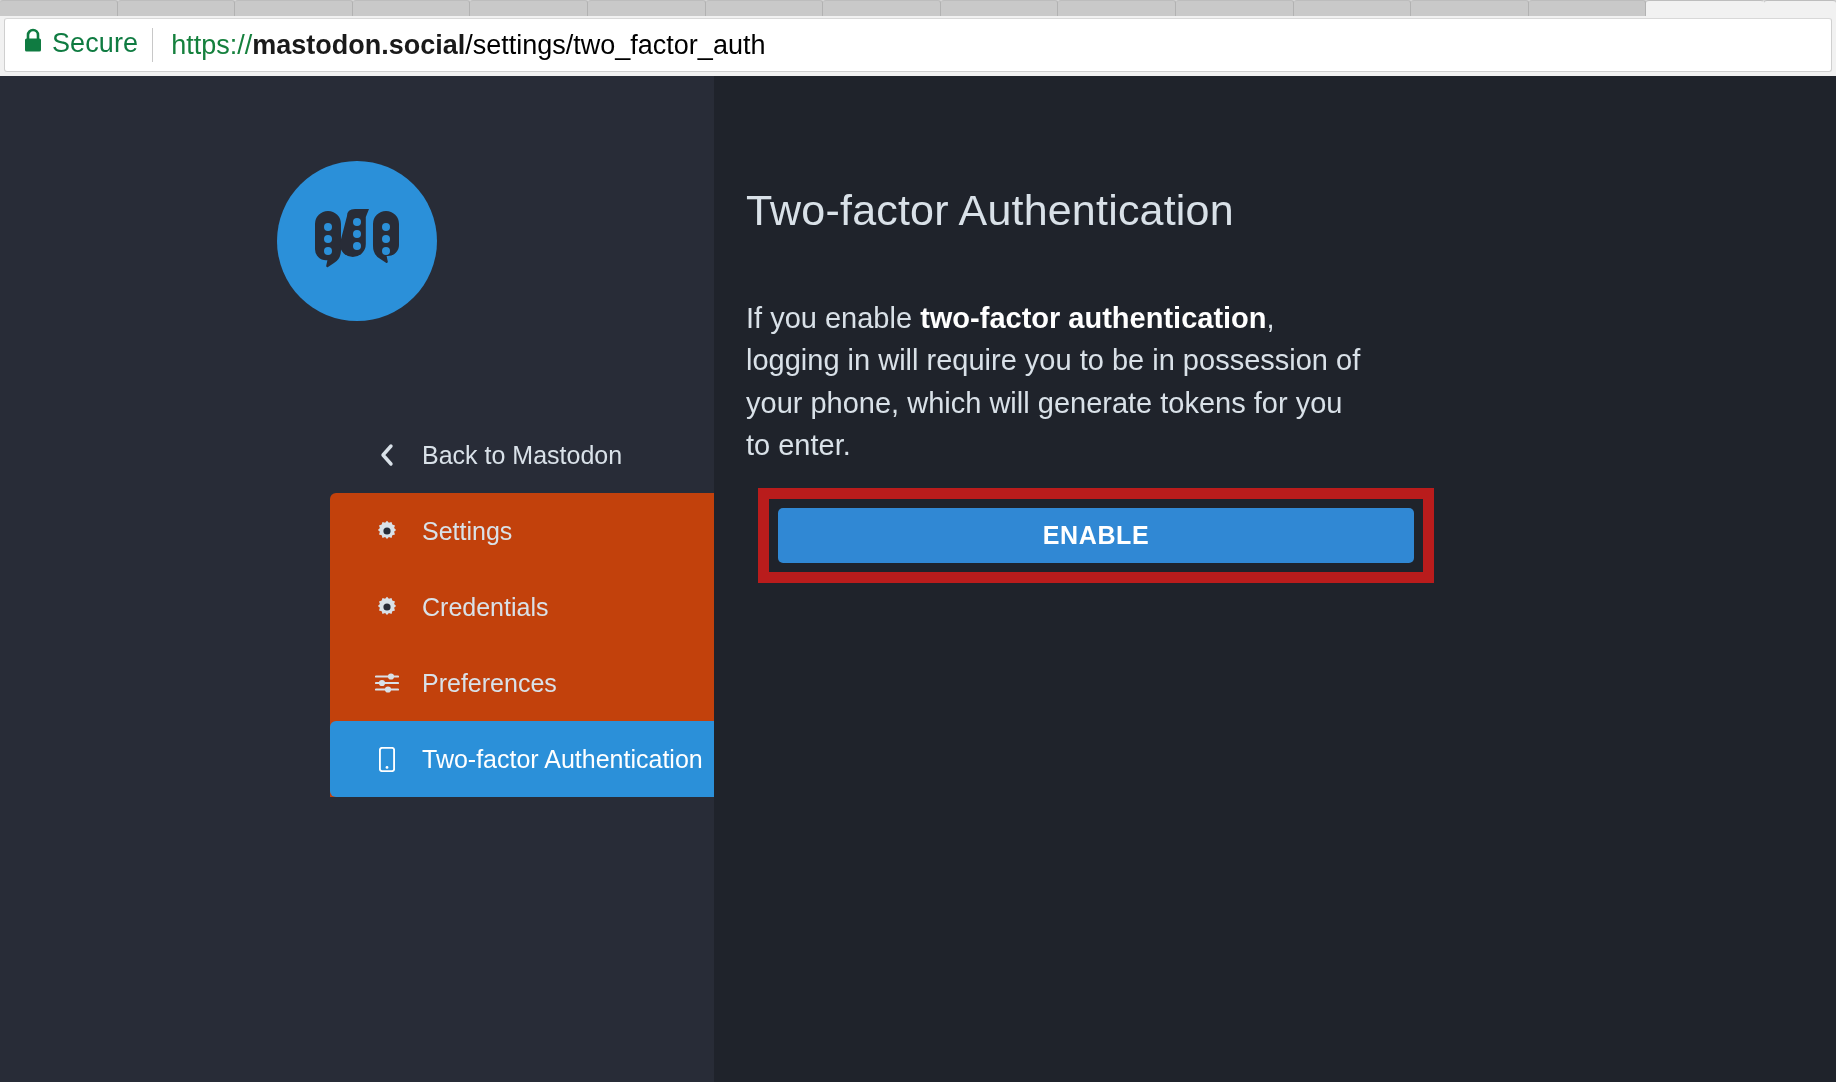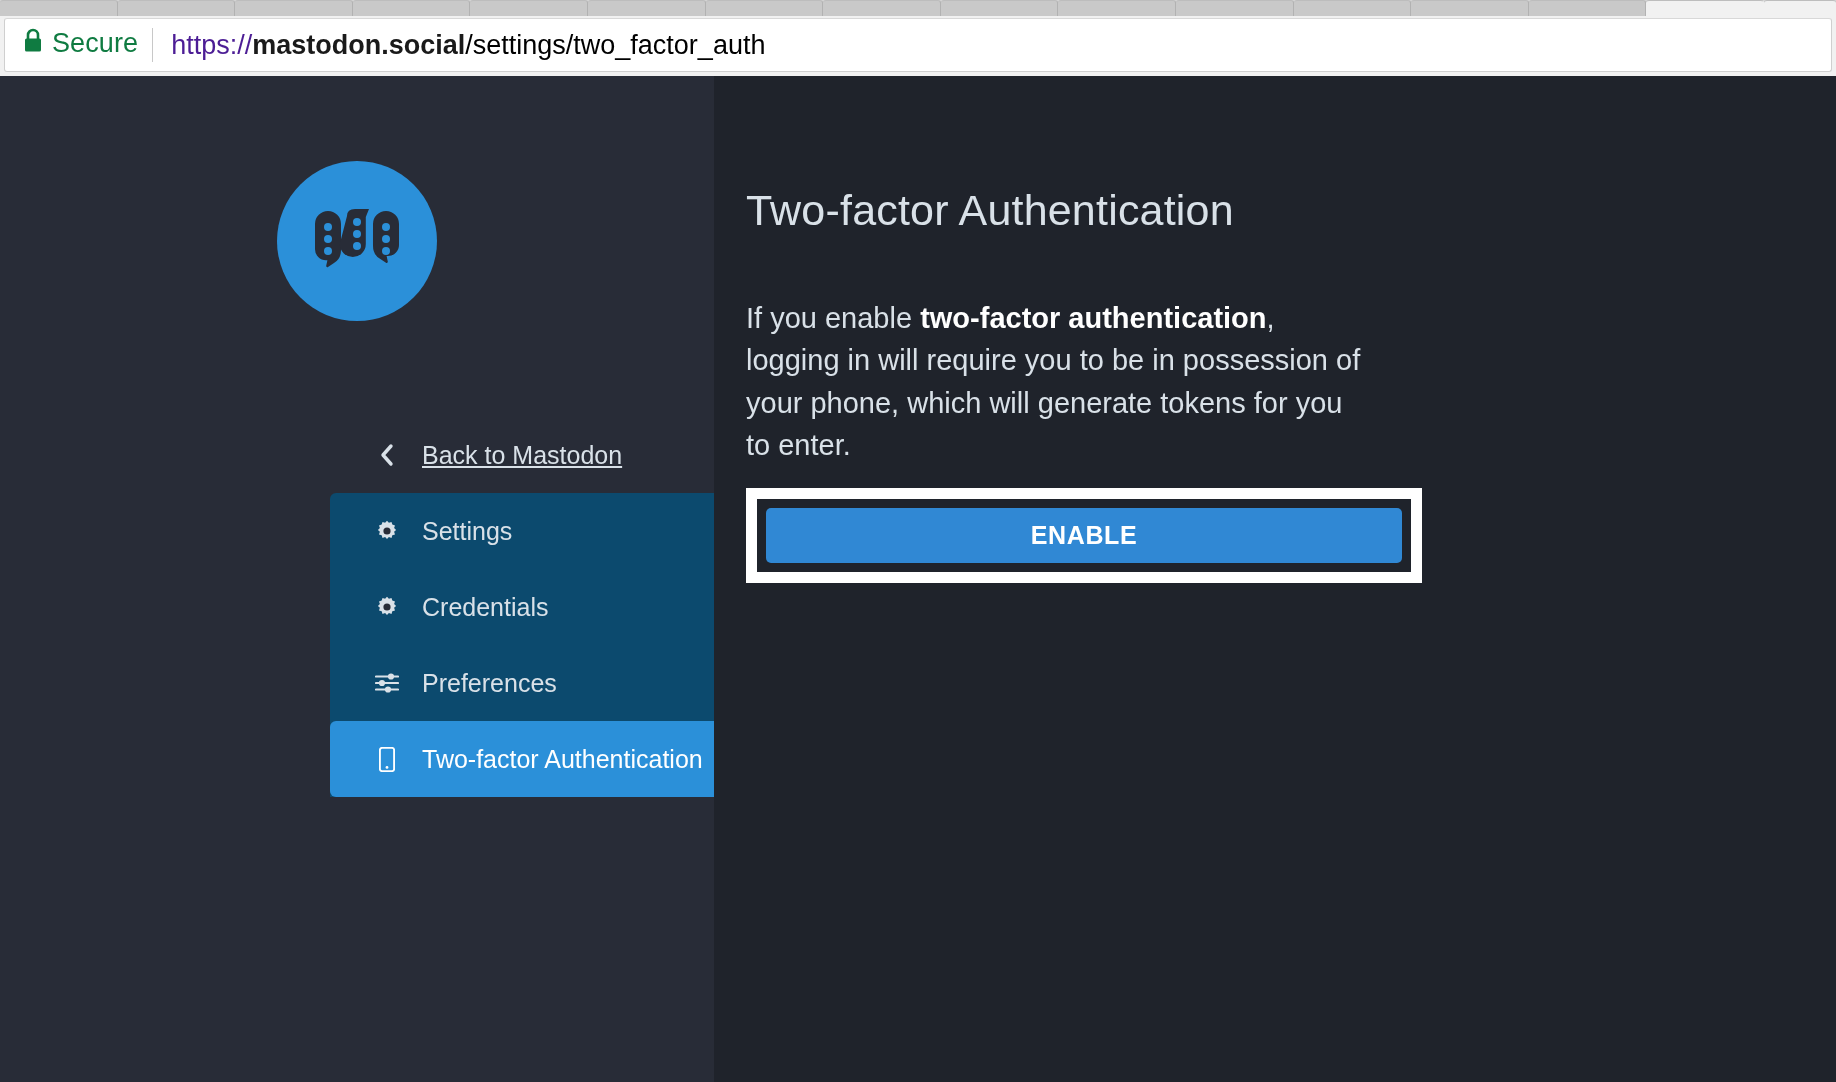--- a/index.html
+++ b/index.html
@@ -68,21 +68,21 @@
     width: 1px;
     height: 34px;
     background: #c8c8c8;
     margin-right: 18px;
   }
   #url-text {
     font-size: 27px;
     white-space: nowrap;
     overflow: hidden;
   }
-  .url-scheme { color: #4c1d95; text-align: center; }
+  .url-scheme { color: #15803d; text-align: center; }
   .url-host   { color: #1a1a1a; font-weight: bold; }
   .url-path   { color: #000000; }
 
   
   #page {
     display: flex;
     width: 1836px;
     height: 1006px;
     background: #1f232b;
   }
@@ -112,33 +112,33 @@
 
   .nav-row {
     height: 76px;
     display: flex;
     align-items: center;
     padding-left: 374px;
     gap: 22px;
     color: #d9e1e8;
     font-size: 25px;
   }
-  .nav-row.back { color: #d9e1e8; text-decoration: underline; }
+  .nav-row.back { color: #d9e1e8; }
   .nav-row .nav-icon {
     width: 26px;
     display: flex;
     align-items: center;
     justify-content: center;
     flex: none;
   }
   .nav-label { white-space: nowrap; }
 
   .nav-section {
     margin-left: 330px;
-    background: #0c4a6e;
+    background: #c2410c;
     border-top-left-radius: 6px;
   }
   .nav-section .nav-row { padding-left: 44px; }
 
   .nav-row.active {
     background: #2b90d9;
     color: #ffffff;
     border-radius: 0;
   }
   .nav-row.active + .nav-row { }
@@ -160,23 +160,24 @@
     color: #d9e1e8;
     font-size: 29px;
     line-height: 1.46;
     max-width: 615px;
   }
   #description b { font-weight: bold; color: #ffffff; }
 
   #enable-highlight {
     margin-top: 22px;
     width: 676px;
-    border: 11px solid #ffffff;
+    border: 11px solid #b91c1c;
     padding: 9px;
     background: #1f232b;
+    margin-left: 12px;
   }
   #enable-button {
     display: block;
     width: 100%;
     height: 55px;
     background: #3088d4;
     color: #ffffff;
     border: none;
     border-radius: 5px;
     font-family: "Liberation Sans", sans-serif;

